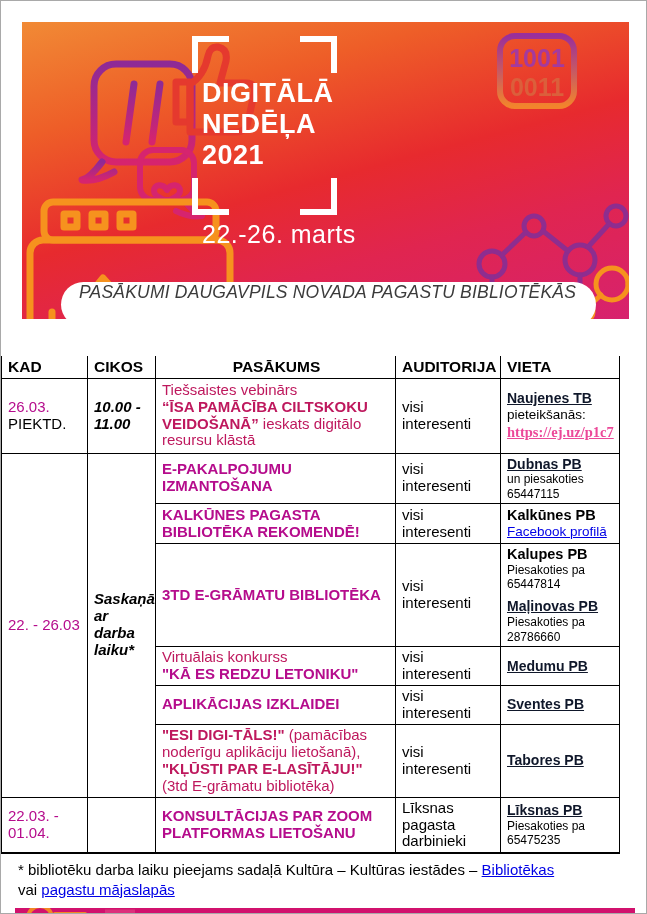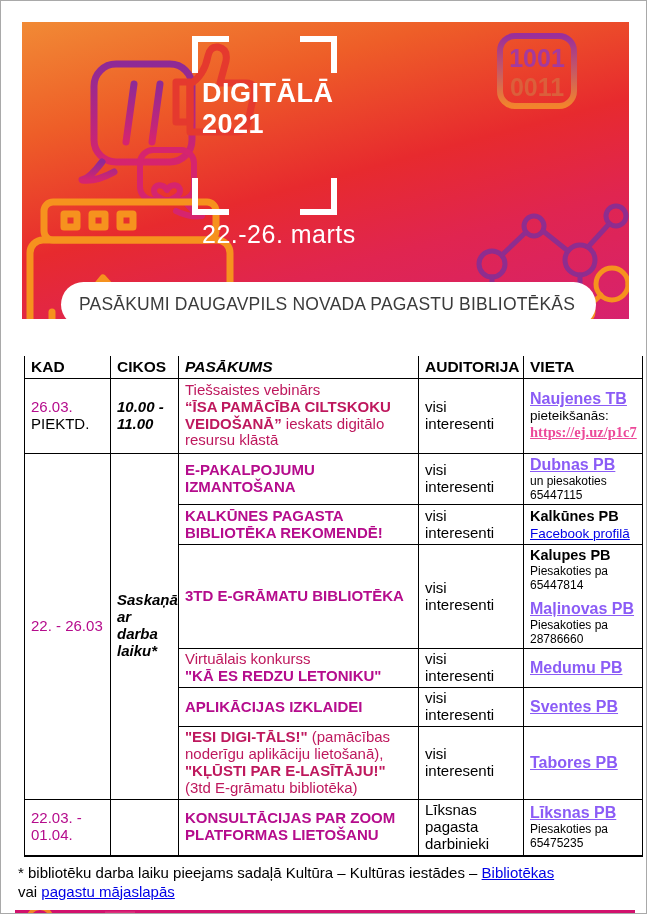--- a/index.html
+++ b/index.html
@@ -13,40 +13,40 @@
     overflow:hidden;z-index:1;}
   .hero-art{position:absolute;left:0;top:0;}
   .hero-title{position:absolute;left:180px;top:56px;color:#fff;font-weight:bold;
     font-size:27px;line-height:31px;letter-spacing:0.5px;z-index:3;}
   .hero-dates{position:absolute;left:180px;top:198px;color:#fff;font-weight:300;
     font-size:25px;letter-spacing:0.5px;z-index:3;text-align:right;}
   .frame{position:absolute;left:0;top:0;z-index:2;}
 
   
   .pill-banner{position:absolute;left:60px;top:281px;width:535px;height:45px;background:#fff;
-    border-radius:23px;z-index:4;display:flex;align-items:center;padding-left:18px;}
+    border-radius:23px;z-index:4;display:flex;align-items:flex-start;padding-left:18px;font-style:italic;}
   .pill-banner span{font-size:17.5px;color:#3b3b3b;letter-spacing:0.2px;}
 
   
   .lower{position:absolute;left:0;top:355px;width:647px;}
-  table.ev{border-collapse:collapse;margin-left:23px;width:618px;table-layout:fixed;
+  table.ev{border-collapse:collapse;margin-left:0;width:618px;table-layout:fixed;
     font-size:15px;line-height:1.13;color:#000;}
   table.ev col.c1{width:86px}  table.ev col.c2{width:68px}
   table.ev col.c3{width:240px} table.ev col.c4{width:105px} table.ev col.c5{width:119px}
   table.ev th,table.ev td{border:1.5px solid #000;padding:2px 4px 2px 6px;vertical-align:middle;text-align:left;}
   table.ev thead th{border-top:none;font-size:15.5px;font-weight:bold;height:22px;}
-  table.ev thead th.center{text-align:left;font-style:italic;}
+  table.ev thead th.center{text-align:center;}
   tr.r-1 td{height:75px} tr.r-b1 td{height:42px} tr.r-b2 td{height:40px}
   tr.r-b3 td{height:89px} tr.r-b4 td{height:35px} tr.r-b5 td{height:21px}
   tr.r-b6 td{height:64px} tr.r-last td{height:48px;border-bottom:2.5px solid #000;}
   .mag{color:#be185d;} .magb{color:#B50C8C;font-weight:bold;}
   .kad{color:#B50C8C;font-weight:normal;}
   .day{color:#000;font-weight:normal;}
   .cikos{font-weight:bold;font-style:italic;}
-  a.lk{color:#8b5cf6;text-decoration:underline;font-weight:bold;font-size:16px;}
+  a.lk{color:#0f172a;text-decoration:underline;font-weight:bold;font-size:14px;}
   a.lk-reg{color:#0000E6;text-decoration:underline;font-weight:normal;font-size:13.5px;}
   a.url{color:#ec4899;text-decoration:underline;font-weight:bold;font-size:14.5px;
     font-family:"Liberation Serif", serif;}
   .vname{font-weight:bold;font-size:14.5px;}
   .sm{font-size:12px;line-height:1.2;}
   .vgap{height:7px;}
 
   .footnote{margin:6px 0 0 17px;font-size:15px;line-height:1.28;color:#000;}
   .footnote a{color:#0000E6;text-decoration:underline;}
 
@@ -132,20 +132,21 @@
       <g class="frame" fill="none" stroke="#FFFFFF" stroke-width="6">
         <path d="M173 51 V17 H207"></path>
         <path d="M278 17 H312 V51"></path>
         <path d="M173 156 V190 H207"></path>
         <path d="M312 156 V190 H278"></path>
       </g>
     </svg>
 
     <div class="hero-title">
       <div>DIGITĀLĀ</div>
+      <div>NEDĒĻA</div>
       <div>2021</div>
     </div>
     <div class="hero-dates">22.-26. marts</div>
   </div>
 
   <div class="pill-banner">
     <span>PASĀKUMI DAUGAVPILS NOVADA PAGASTU BIBLIOTĒKĀS</span>
   </div>
 
   <div class="lower">

